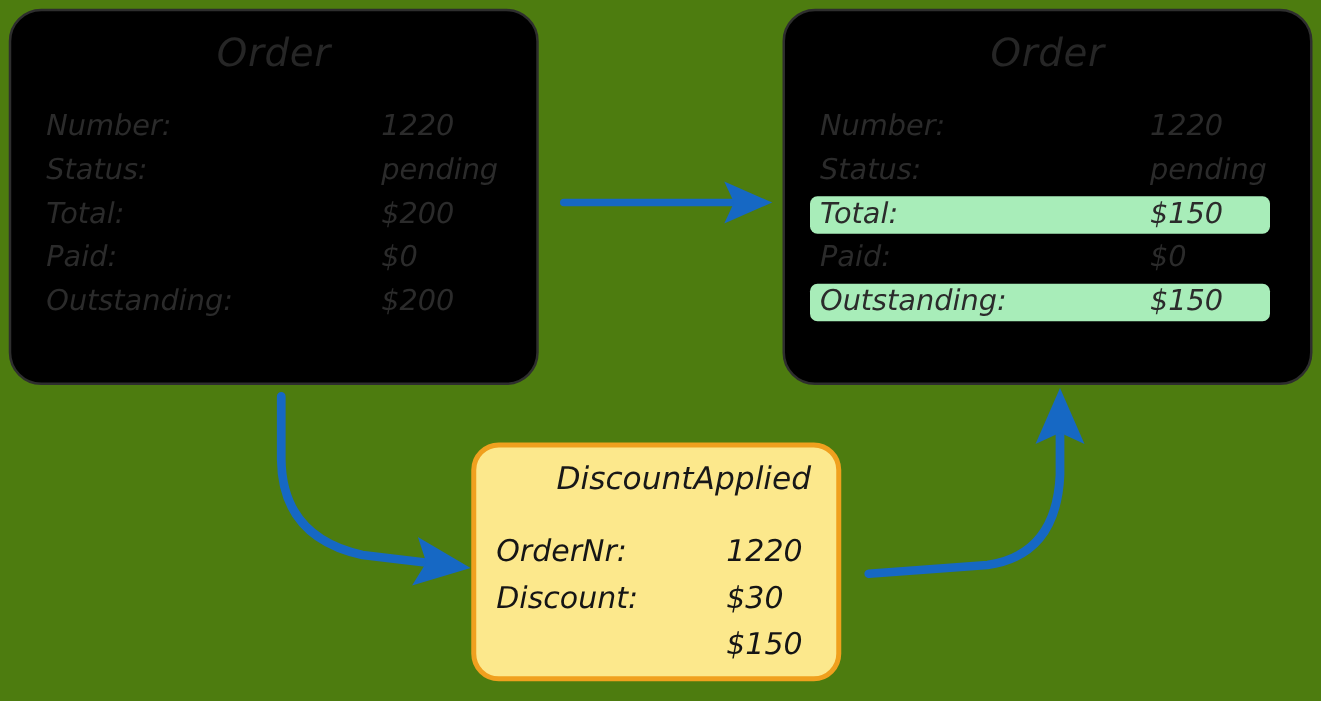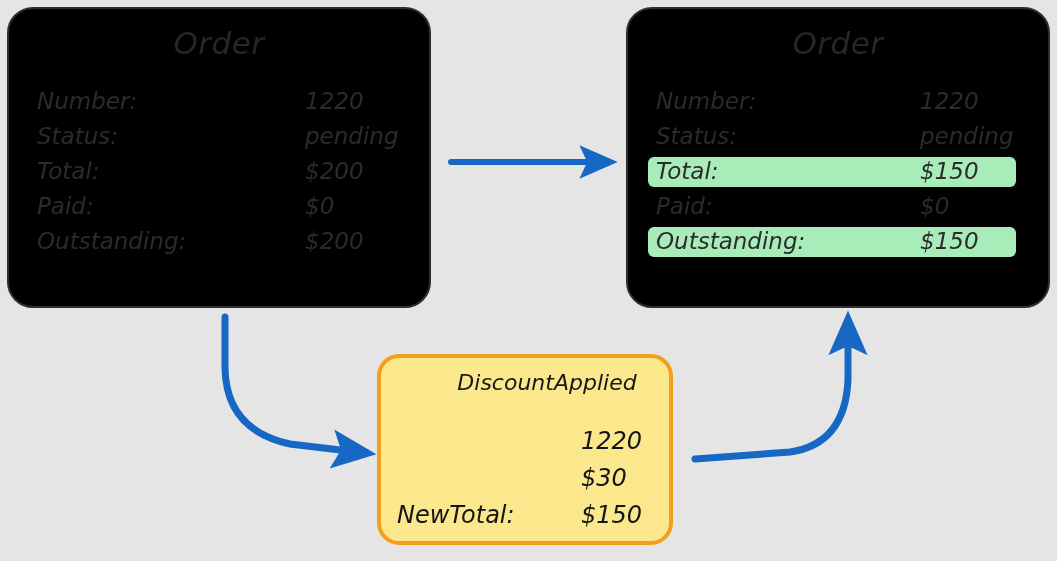--- a/index.html
+++ b/index.html
@@ -4,21 +4,21 @@
 <style>
   html, body {
     margin: 0;
     padding: 0;
     background: #000000;
   }
   #stage {
     position: relative;
     width: 1057px;
     height: 561px;
-    background: #e5e5e5;
+    background: #4d7c0f;
     overflow: hidden;
     font-family: "DejaVu Sans", sans-serif;
   }
 
   
   .entity-card {
     position: absolute;
     border: 2px solid #2e2e2e;
     border-radius: 26px;
     background: #000000;
@@ -88,21 +88,21 @@
     box-sizing: border-box;
     background: #fce88c;
     border: 4px solid #f0a01e;
     border-radius: 22px;
   }
   #event-box .event-title {
     position: absolute;
     left: 0; right: 0;
     top: 9px;
     text-align: center;
-    font-size: 22px;
+    font-size: 25px;
     line-height: 32px;
     color: #181818;
     font-style: italic;
     font-family: "DejaVu Sans", sans-serif;
     padding-left: 44px;
   }
   #event-box .field-list { top: 65px; }
   #event-box .field-row { height: 37px; }
   #event-box .field-label,
   #event-box .field-value {
@@ -187,27 +187,28 @@
         <span class="field-label">Outstanding:</span>
         <span class="field-value">$150</span>
       </div>
     </div>
   </div>
 
   <div id="event-box">
     <div class="event-title">DiscountApplied</div>
     <div class="field-list">
       <div class="field-row">
+        <span class="field-label">OrderNr:</span>
         <span class="field-value">1220</span>
       </div>
       <div class="field-row">
+        <span class="field-label">Discount:</span>
         <span class="field-value">$30</span>
       </div>
       <div class="field-row">
-        <span class="field-label">NewTotal:</span>
         <span class="field-value">$150</span>
       </div>
     </div>
   </div>
 
   <svg id="arrow-layer" viewBox="0 0 1057 561" width="1057" height="561">
     <defs>
       <marker id="ah" markerWidth="7" markerHeight="7" refX="3.6" refY="3" orient="auto" markerUnits="strokeWidth">
         <path d="M0,0.2 L6.4,3 L0,5.8 L1.3,3 Z" fill="#1668c4"></path>
       </marker>

